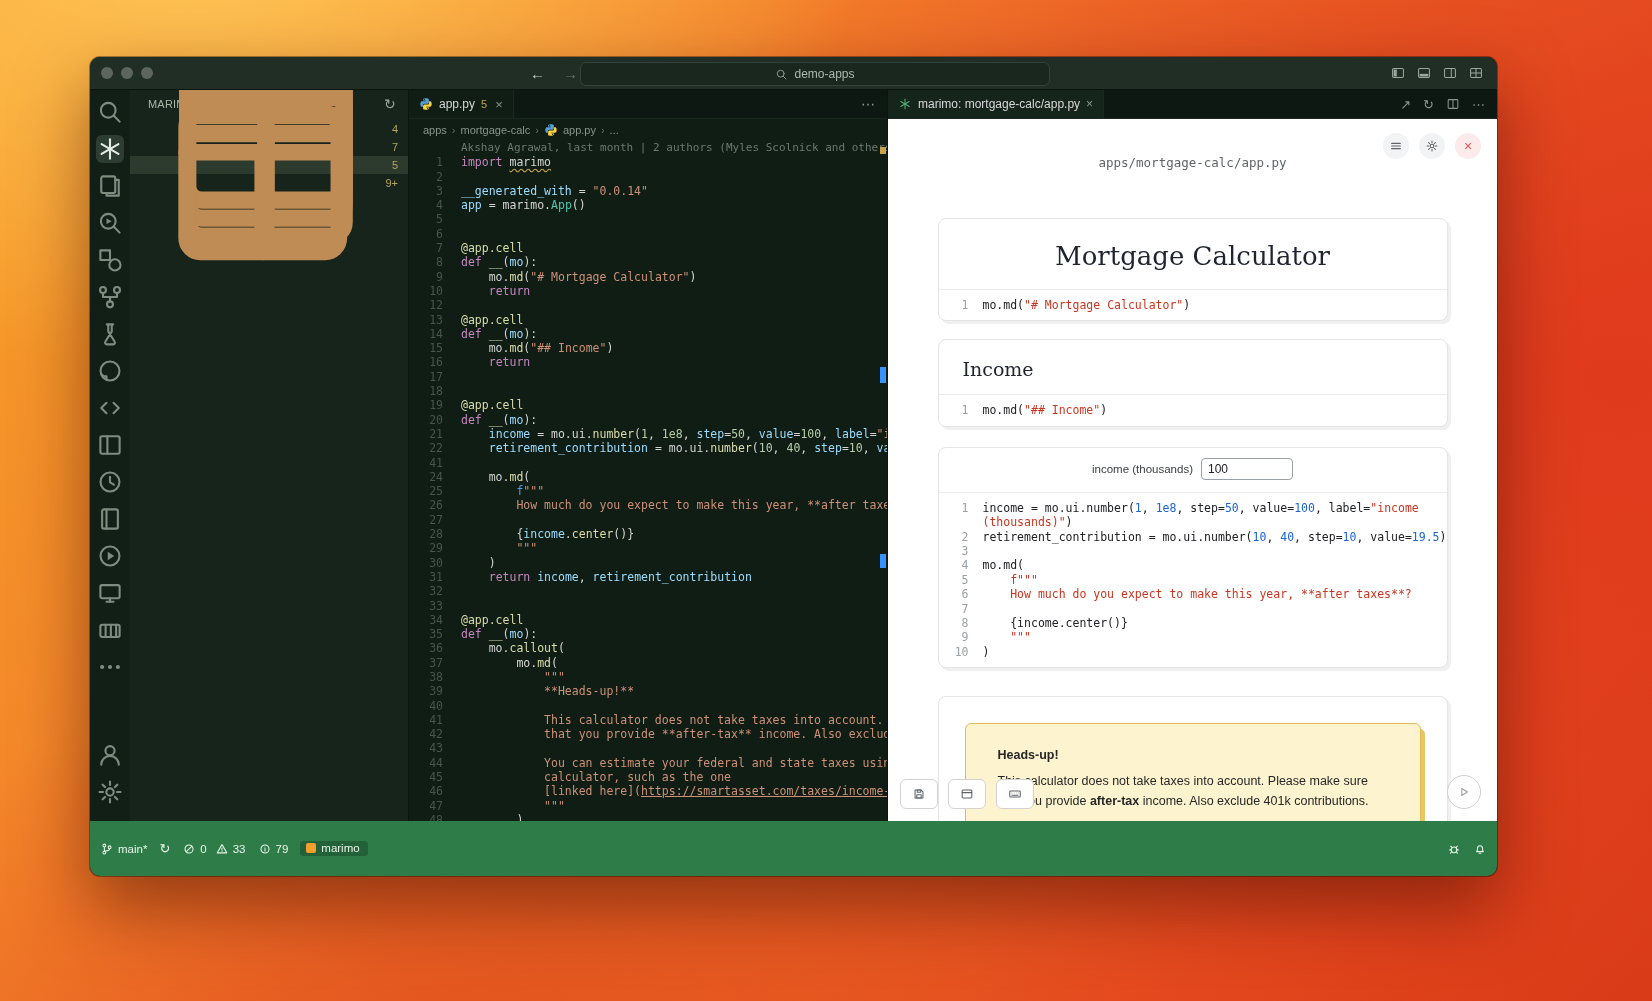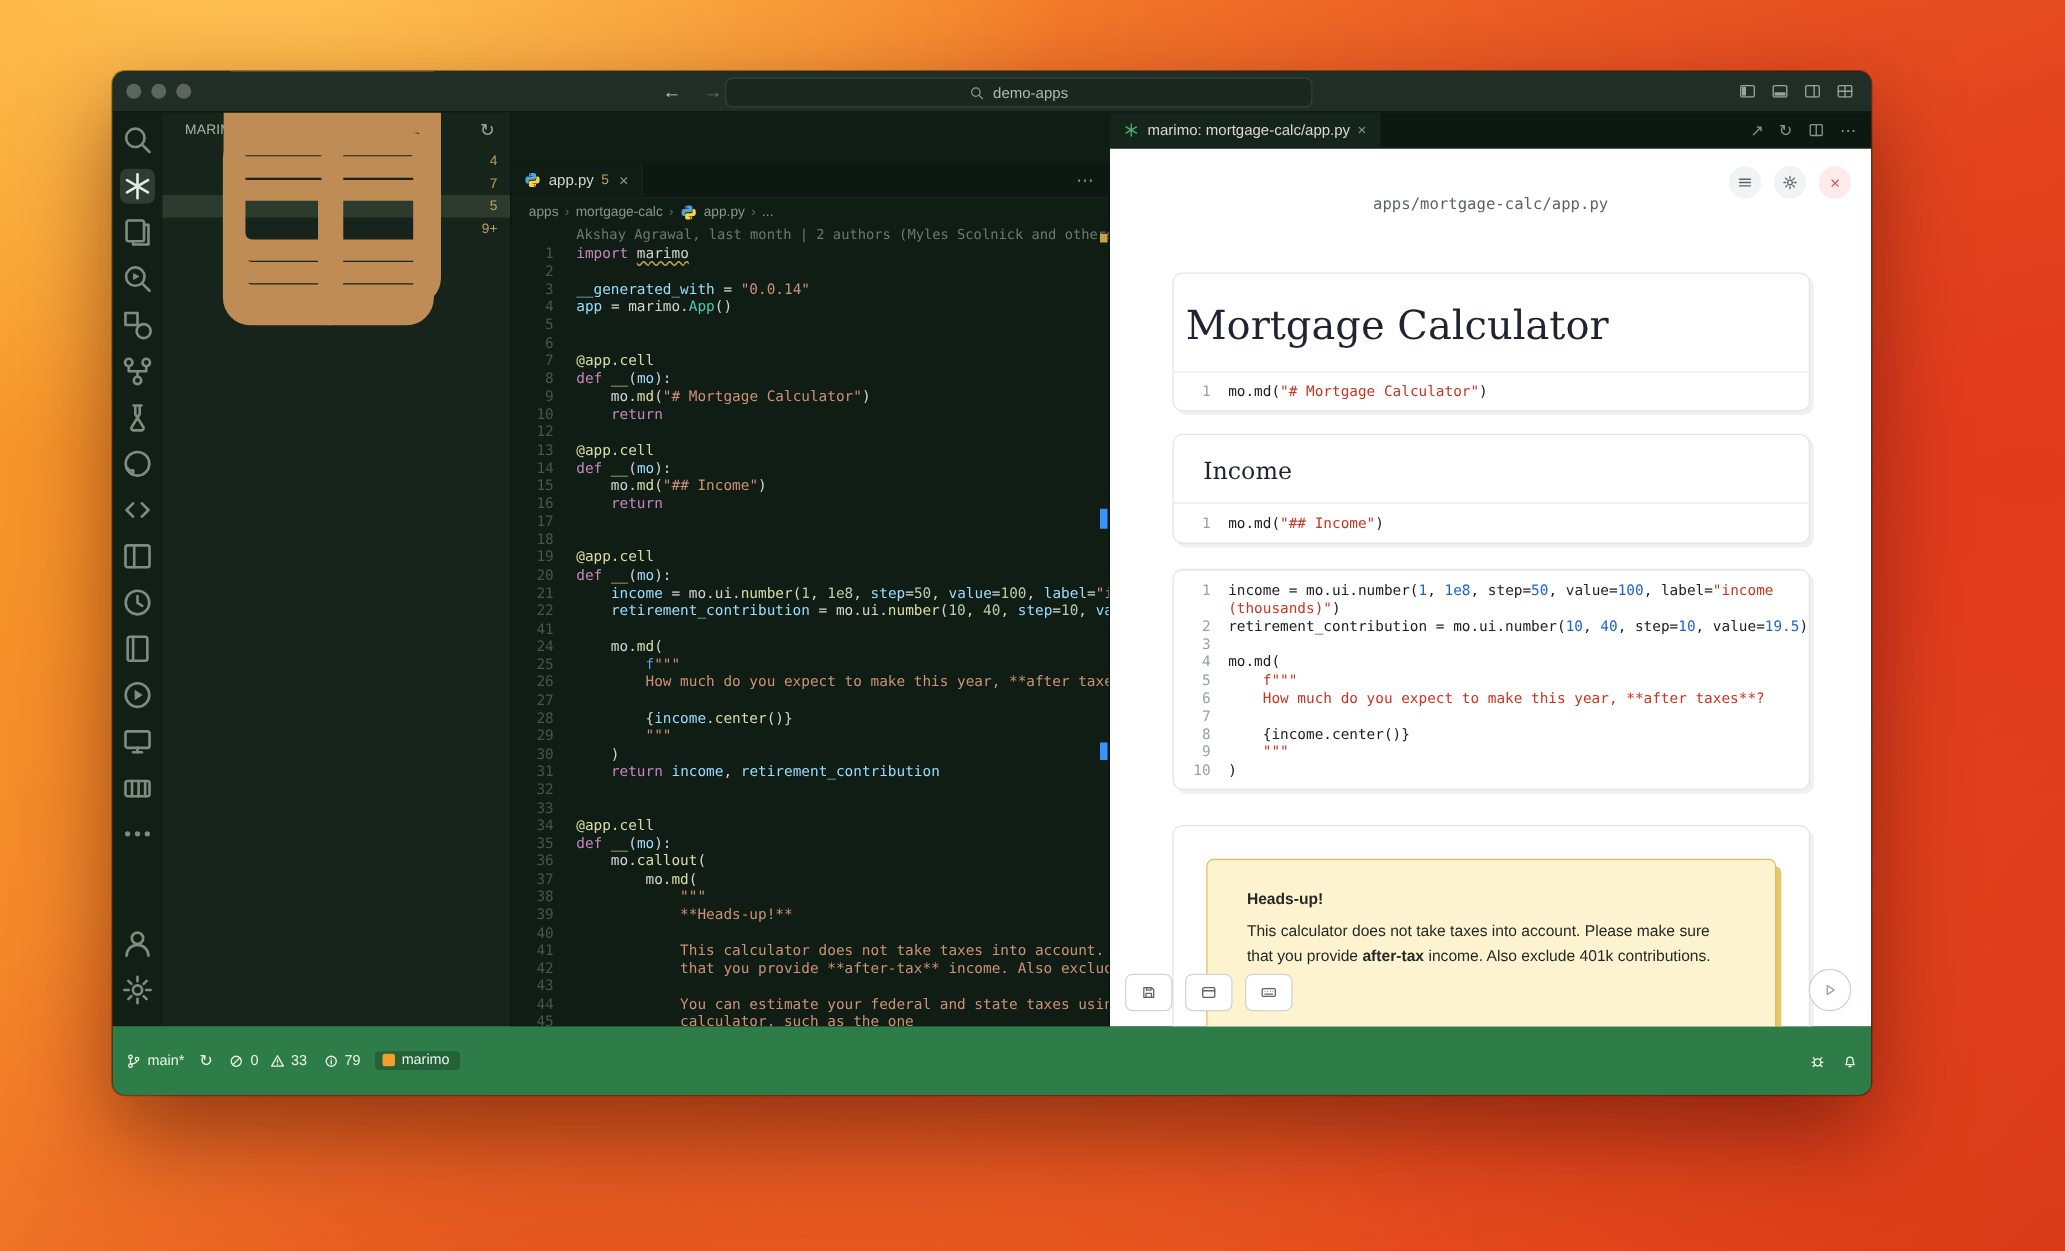--- a/index.html
+++ b/index.html
@@ -43,21 +43,21 @@
   .sp-list{padding-top:2px;}
   .sp-row{height:18px;display:flex;align-items:center;gap:6px;padding:0 10px 0 22px;
     font-size:12px;color:#c9bc8e;}
   .sp-row.selected{background:#2d3b2f;}
   .sp-row .fi{color:#bf8c56;display:flex;}
   .sp-row .fi svg{width:13px;height:13px;}
   .sp-row .lbl{flex:1;white-space:nowrap;overflow:hidden;}
   .sp-row .badge{color:#b8a35e;font-size:11px;}
   
   .editor{width:478px;flex:0 0 478px;display:flex;flex-direction:column;background:#0f1d14;
-    border-right:1px solid #0b150f;position:relative;margin-top:40px;}
+    border-right:1px solid #0b150f;position:relative;}
   .tabbar{height:28px;flex:0 0 28px;background:#0c1811;display:flex;align-items:stretch;
     border-bottom:1px solid #1a281f;}
   .tab{display:flex;align-items:center;gap:6px;padding:0 10px;background:#0f1d14;
     color:#d6d6d6;font-size:12px;border-right:1px solid #1a281f;}
   .tab .warnnum{color:#c2a34c;font-size:11px;}
   .tab .close{color:#8a968c;font-size:13px;margin-left:2px;}
   .tab svg{width:14px;height:14px;}
   .tabbar-more{margin-left:auto;color:#8a968c;display:flex;align-items:center;padding:0 12px;font-size:14px;}
   .breadcrumbs{height:22px;flex:0 0 22px;display:flex;align-items:center;gap:5px;padding-left:14px;
     color:#8a958b;font-size:11px;}
@@ -89,22 +89,22 @@
   .web-controls{position:absolute;top:14px;right:16px;display:flex;gap:10px;}
   .wc-btn{width:26px;height:26px;border-radius:50%;background:#f1f3f4;display:flex;align-items:center;
     justify-content:center;color:#5f6368;}
   .wc-btn svg{width:14px;height:14px;}
   .wc-btn.close{background:#fdeaea;color:#e05252;font-size:14px;}
   .web-path{padding-top:36px;text-align:center;color:#5f6368;font-size:12.5px;
     font-family:"DejaVu Sans Mono","Liberation Mono",monospace;}
   .cells{width:510px;margin:48px auto 0 auto;display:flex;flex-direction:column;}
   .card{background:#fff;border:1px solid #e4e4e4;border-radius:8px;box-shadow:3px 3px 0 #f0f0f0;
     overflow:hidden;}
-  .h1-cell{font-family:"DejaVu Serif","Liberation Serif",serif;font-size:32px;color:#1f2430;
-    padding:22px 10px 18px 10px;}
+  .h1-cell{font-family:"DejaVu Serif","Liberation Serif",serif;font-size:26px;color:#1f2430;
+    text-align:center;padding:22px 10px 18px 10px;}
   .h2-cell{font-family:"DejaVu Serif","Liberation Serif",serif;font-size:19px;color:#1f2430;
     text-align:left;padding:18px 24px 14px 24px;}
   .codeblock{border-top:1px solid #ececec;padding:8px 12px;
     font-family:"DejaVu Sans Mono","Liberation Mono",monospace;font-size:11.5px;line-height:14.4px;}
   .wrow{display:flex;white-space:pre;}
   .wln{width:18px;flex:0 0 18px;text-align:right;color:#9aa0a6;margin-right:14px;user-select:none;}
   .lt-p{color:#202124}.lt-s{color:#ca3521}.lt-n{color:#1a63d1}
   .gap18{height:18px}.gap20{height:20px}.gap28{height:28px}
   .prompt{padding:18px 10px 0 10px;text-align:center;font-size:12.5px;color:#202124;}
   .inputrow{display:flex;align-items:center;justify-content:center;gap:8px;padding:10px 0 12px 0;}
@@ -515,20 +515,24 @@
 
             <div class="card">
               <div class="h2-cell">Income</div>
               <div class="codeblock">
                   <div class="wrow"><span class="wln">1</span><span><span class="lt-p">mo.md(</span><span class="lt-s">"## Income"</span><span class="lt-p">)</span></span></div>
                 </div>
             </div>
             <div class="gap20"></div>
 
             <div class="card">
+              <div class="inputrow">
+                <label>income (thousands)</label>
+                <input class="num-input" type="text" value="100" style="">
+              </div>
               <div class="codeblock">
                   <div class="wrow"><span class="wln">1</span><span><span class="lt-p">income = mo.ui.number(</span><span class="lt-n">1</span><span class="lt-p">, </span><span class="lt-n">1e8</span><span class="lt-p">, step=</span><span class="lt-n">50</span><span class="lt-p">, value=</span><span class="lt-n">100</span><span class="lt-p">, label=</span><span class="lt-s">"income</span></span></div>
                   <div class="wrow"><span class="wln"></span><span><span class="lt-s">(thousands)"</span><span class="lt-p">)</span></span></div>
                   <div class="wrow"><span class="wln">2</span><span><span class="lt-p">retirement_contribution = mo.ui.number(</span><span class="lt-n">10</span><span class="lt-p">, </span><span class="lt-n">40</span><span class="lt-p">, step=</span><span class="lt-n">10</span><span class="lt-p">, value=</span><span class="lt-n">19.5</span><span class="lt-p">)</span></span></div>
                   <div class="wrow"><span class="wln">3</span><span></span></div>
                   <div class="wrow"><span class="wln">4</span><span><span class="lt-p">mo.md(</span></span></div>
                   <div class="wrow"><span class="wln">5</span><span><span class="lt-s">    f"""</span></span></div>
                   <div class="wrow"><span class="wln">6</span><span><span class="lt-s">    How much do you expect to make this year, **after taxes**?</span></span></div>
                   <div class="wrow"><span class="wln">7</span><span></span></div>
                   <div class="wrow"><span class="wln">8</span><span><span class="lt-p">    {income.center()}</span></span></div>

